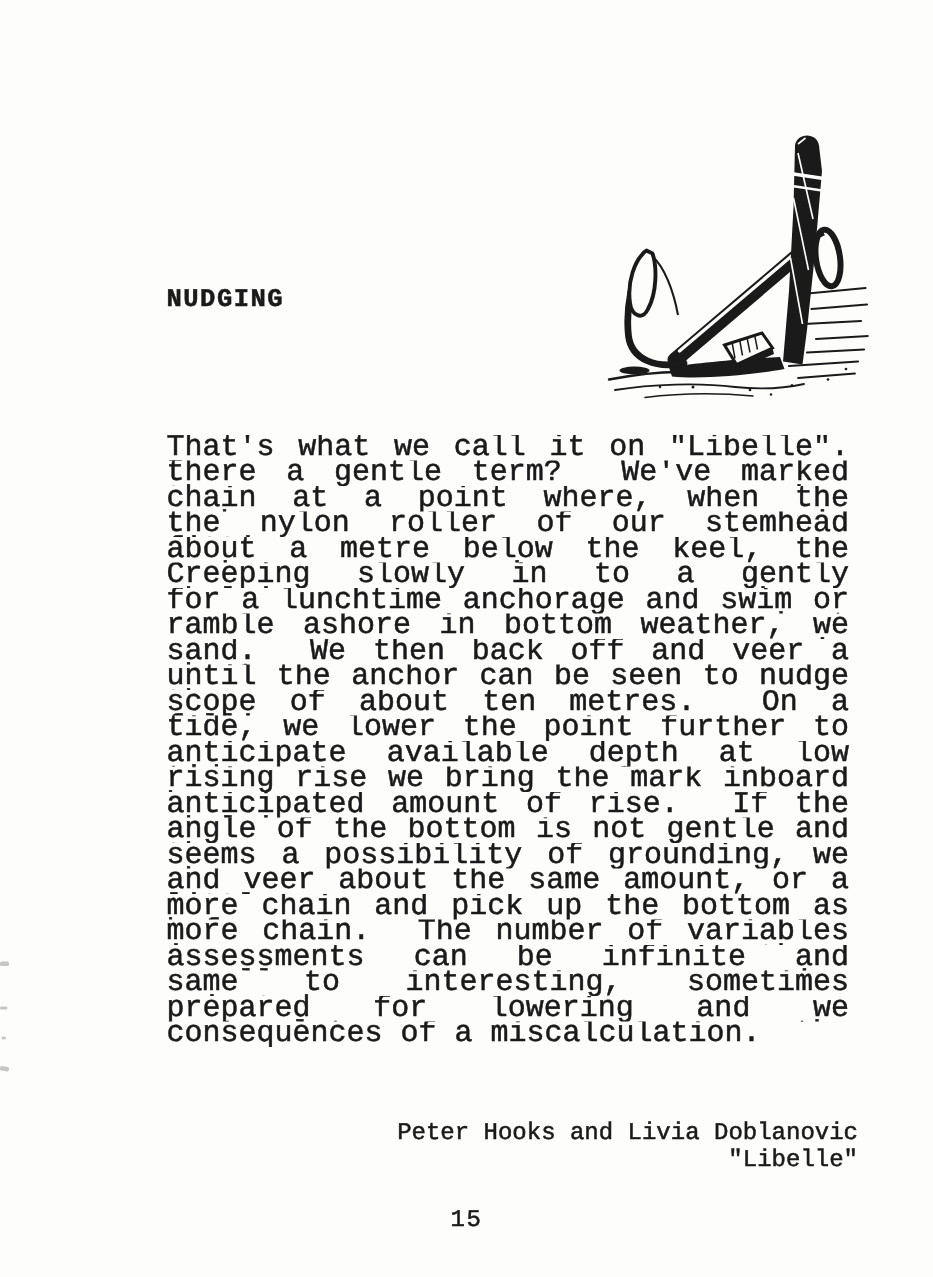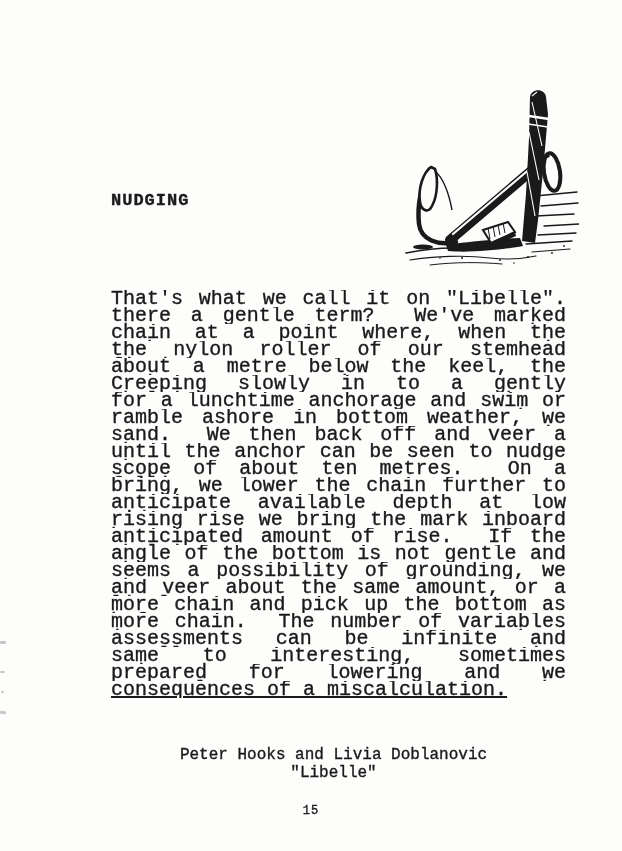--- a/index.html
+++ b/index.html
@@ -23,28 +23,28 @@
   }
   .illustration { position:absolute; left:404px; top:52px; width:175px; height:190px; }
   .body-text {
     position:absolute; left:111px; top:266px; width:455px;
     font-size:20px; line-height:17px;
   }
   .tline {
     height:17px; overflow:hidden; white-space:pre-wrap;
     text-align:justify; text-align-last:justify;
   }
-  .tline-last { text-align:right; text-align-last:left;text-decoration:underline; }
+  .tline-last { text-align:right; text-align-last:left; }
   .signature {
-    position:absolute; left:111px; top:722px; width:445px;
-    font-size:16px; line-height:18px; text-align:center;
+    position:absolute; left:127px; top:722px; width:445px;
+    font-size:16px; line-height:18px; text-align:right;
   }
   .pagenum {
     position:absolute; left:0; top:781px; width:622px;
-    text-align:center; font-size:12px; line-height:1; letter-spacing:1px;
+    text-align:center; font-size:16px; line-height:1; letter-spacing:1px;
   }
   .artifact { position:absolute; background:#555; opacity:.32; border-radius:1px; }
   .a1 { left:0; top:617px; width:6px; height:3px; }
   .a2 { left:0; top:647px; width:5px; height:2px; }
   .a3 { left:1px; top:667px; width:3px; height:2px; }
   .a4 { left:0; top:687px; width:6px; height:3px; transform:rotate(8deg); }
 </style>
 </head>
 <body>
 
@@ -114,21 +114,21 @@
       <div class="tline">there a gentle term?  We've marked the anchor</div>
       <div class="tline">chain at a point where, when the anchor is</div>
       <div class="tline">the nylon roller of our stemhead fitting.</div>
       <div class="tline">about a metre below the keel, the mark is on</div>
       <div class="tline">Creeping slowly in to a gently shelving beach</div>
       <div class="tline">for a lunchtime anchorage and swim or a short</div>
       <div class="tline">ramble ashore in bottom weather, we move in</div>
       <div class="tline">sand.  We then back off and veer a short</div>
       <div class="tline">until the anchor can be seen to nudge the</div>
       <div class="tline">scope of about ten metres.  On a falling</div>
-      <div class="tline">bring, we lower the chain further to</div>
+      <div class="tline">tide, we lower the point further to</div>
       <div class="tline">anticipate available depth at low tide.  On a</div>
       <div class="tline">rising rise we bring the mark inboard by the</div>
       <div class="tline">anticipated amount of rise.  If the shelving</div>
       <div class="tline">angle of the bottom is not gentle and there</div>
       <div class="tline">seems a possibility of grounding, we where</div>
       <div class="tline">and veer about the same amount, or a little</div>
       <div class="tline">more chain and pick up the bottom as before</div>
       <div class="tline">more chain.  The number of variables in these</div>
       <div class="tline">assessments can be infinite and usually give</div>
       <div class="tline">same to interesting, sometimes animated,</div>

